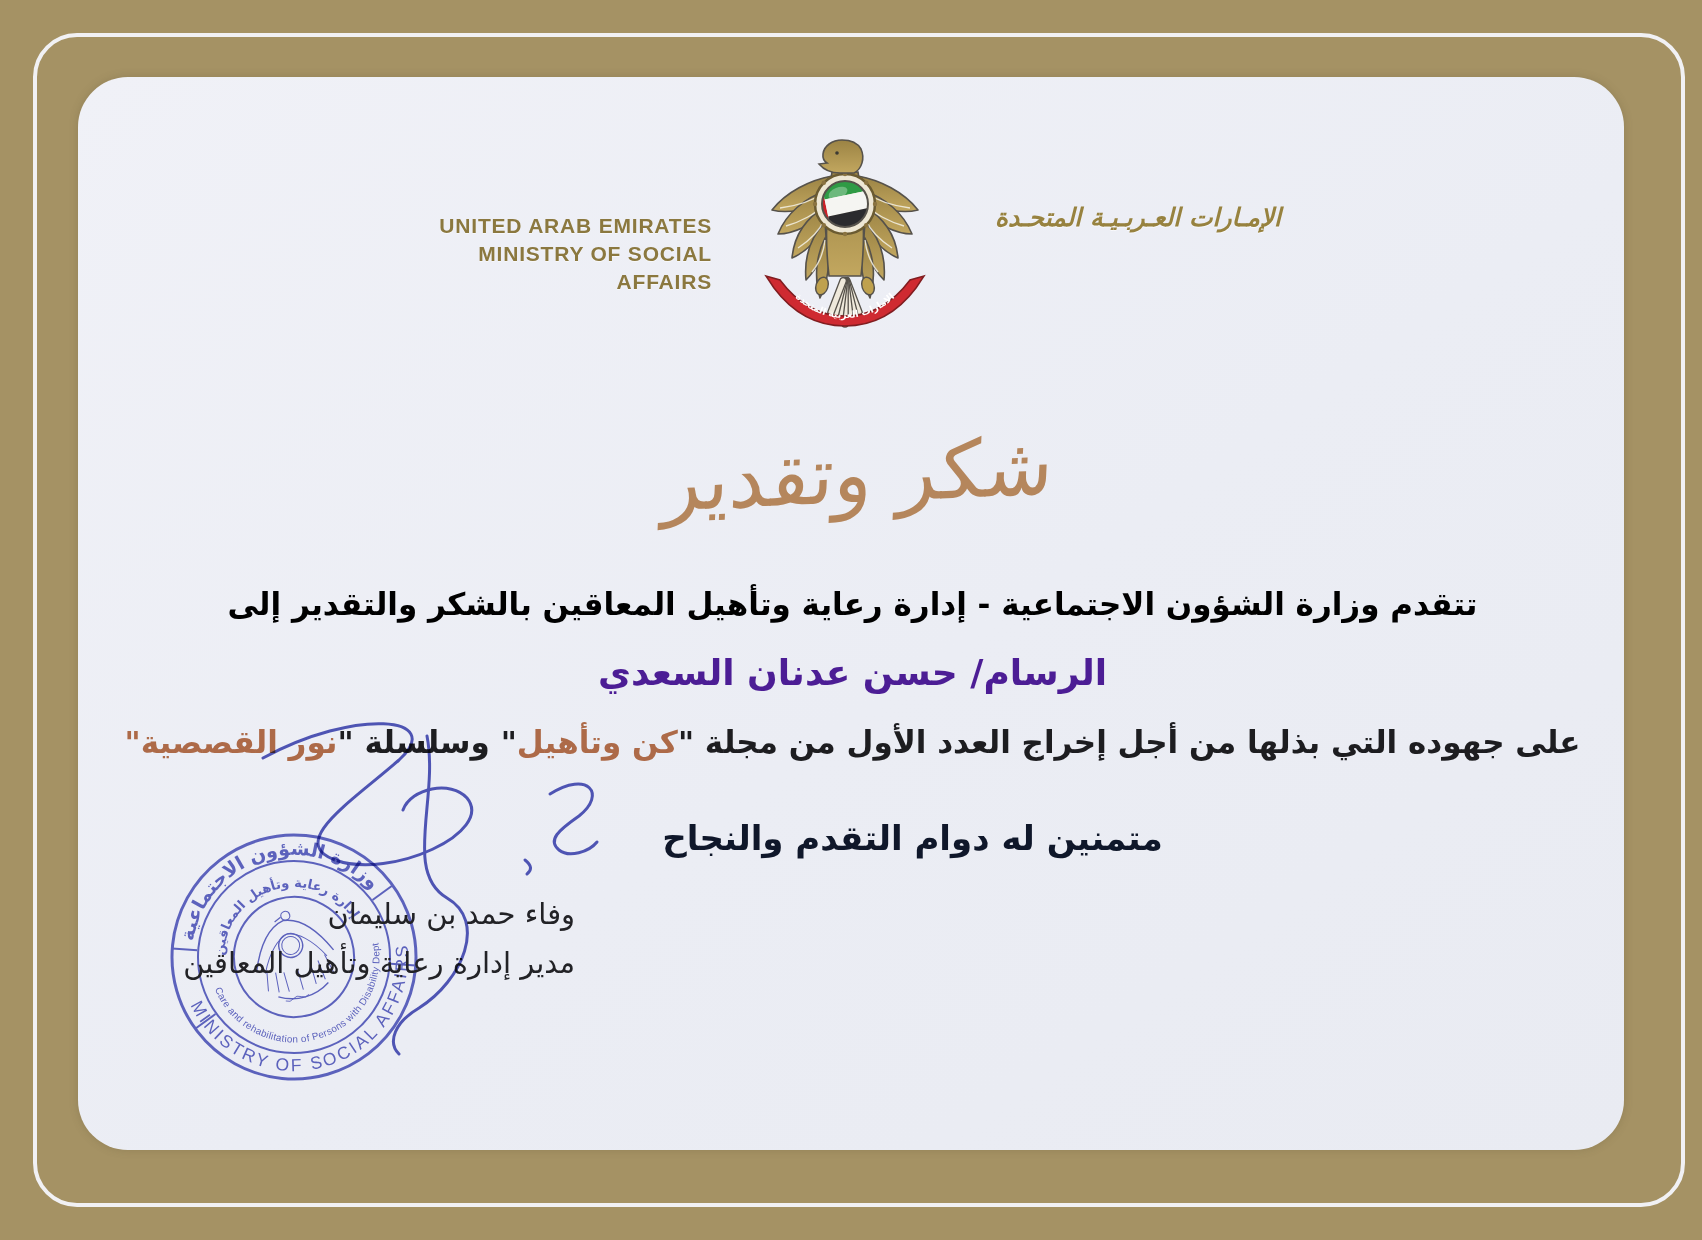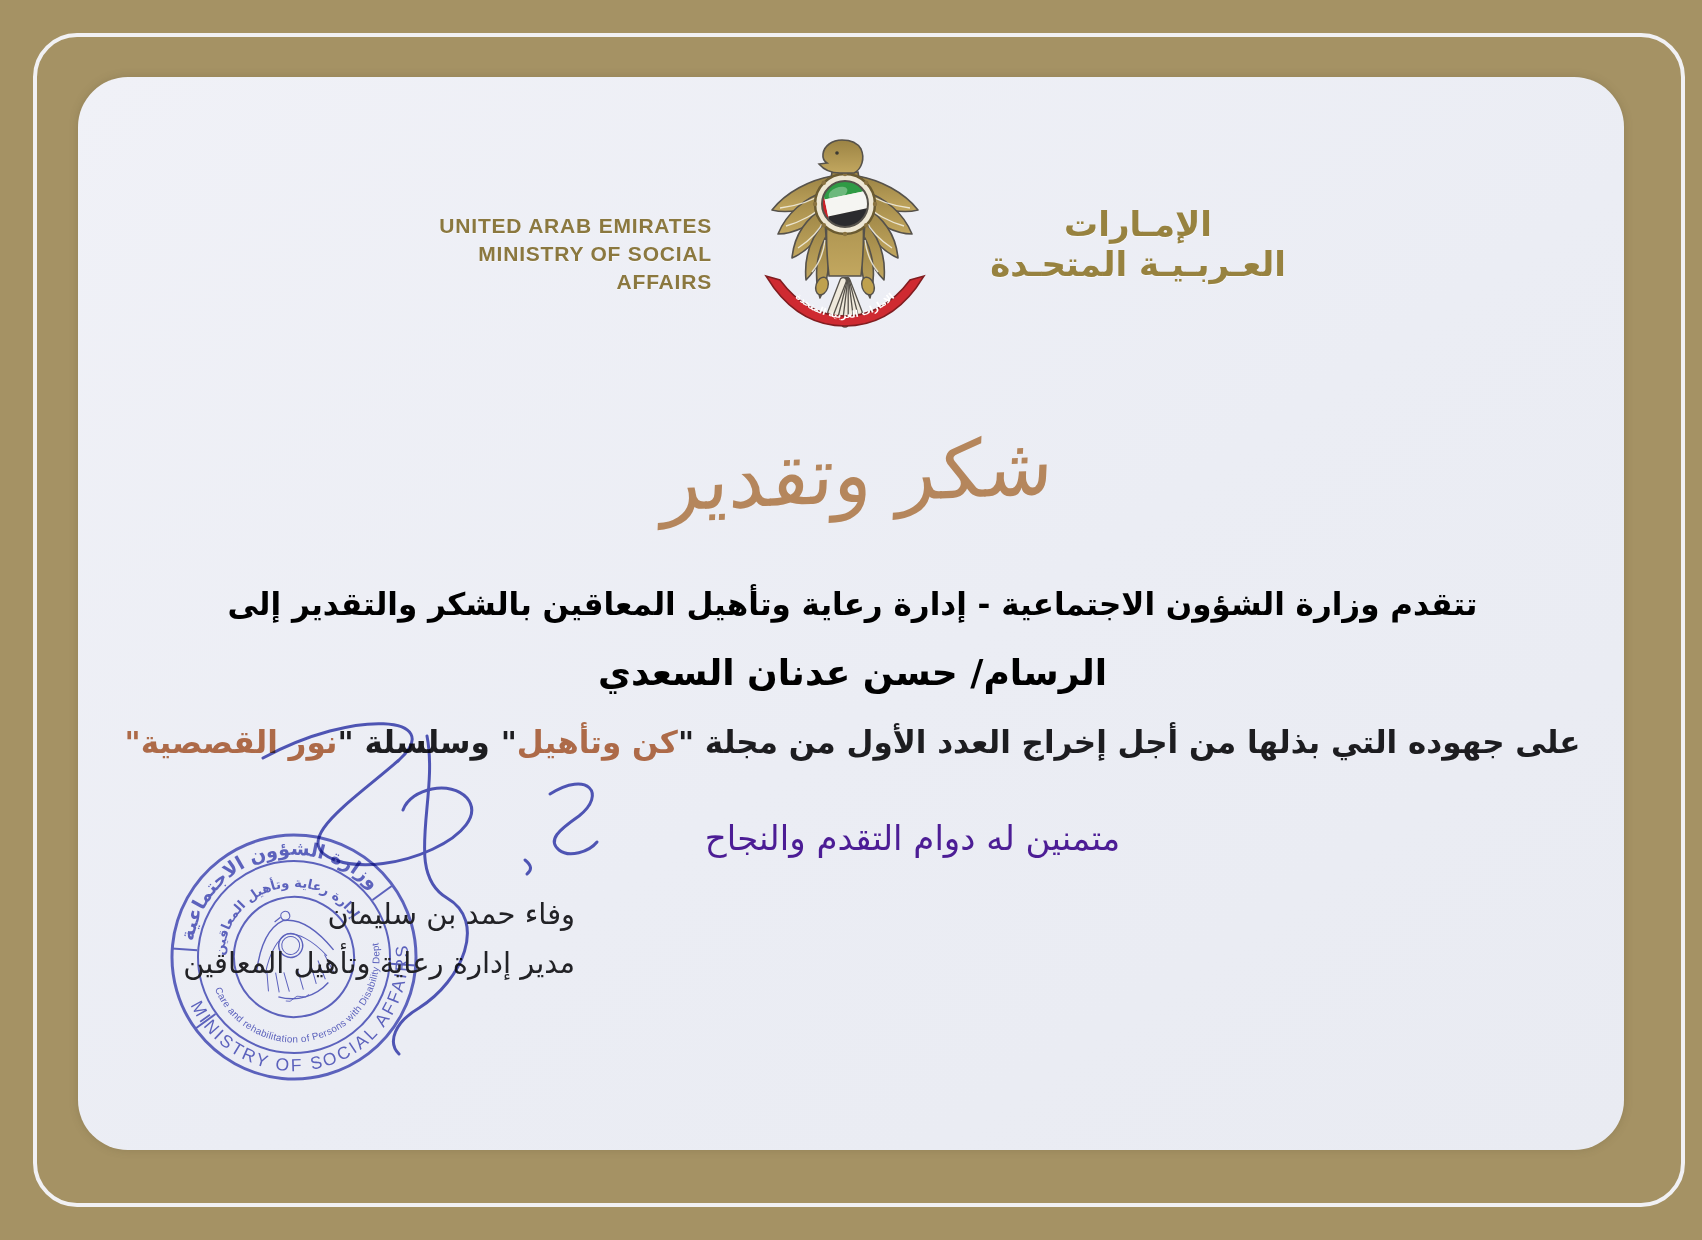--- a/index.html
+++ b/index.html
@@ -23,38 +23,39 @@
   .hdr-en{
     position:absolute;left:420px;top:212px;width:292px;
     text-align:right;color:#8b783f;
     font-family:"Liberation Sans",sans-serif;font-weight:bold;
     font-size:21px;line-height:28px;letter-spacing:.8px;
     text-shadow:0 1px 0 rgba(255,255,255,.55);
   }
   .hdr-ar{
     position:absolute;left:985px;top:204px;width:306px;
     direction:rtl;text-align:center;color:#97823f;
-    font-weight:bold;font-size:34px;line-height:40px;
+    font-weight:bold;font-size:25px;line-height:28px;
     text-shadow:0 1px 0 rgba(255,255,255,.6);
+    font-style:italic;
   }
   .emblem{position:absolute;left:762px;top:130px;width:166px;height:210px;}
   
   .title{
     position:absolute;left:428px;top:428px;width:860px;
     direction:rtl;text-align:center;
     font-size:80px;color:#b5865c;font-weight:500;
     transform:rotate(-2.5deg) skewX(-5deg);
     letter-spacing:2px;
   }
   .line1,.name,.line2,.wish{direction:rtl;text-align:center;position:absolute;}
   .line1{left:180px;top:586px;width:1345px;font-size:31px;font-weight:bold;color:#000000;}
-  .name {left:180px;top:652px;width:1345px;font-size:36px;font-weight:bold;color:#000000;}
+  .name {left:180px;top:652px;width:1345px;font-size:36px;font-weight:bold;color:#4c1d95;}
   .line2{left:115px;top:724px;width:1475px;font-size:31px;font-weight:bold;color:#1d1d20;}
   .line2 .q{color:#ad6a48;}
-  .wish {left:240px;top:818px;width:1345px;font-size:34px;font-weight:normal;color:#4c1d95;}
+  .wish {left:240px;top:818px;width:1345px;font-size:34px;font-weight:bold;color:#0f172a;}
   
   .stamp{position:absolute;left:164px;top:827px;width:260px;height:260px;z-index:2;
          mix-blend-mode:multiply;opacity:.92;}
   .signame{
     position:absolute;left:105px;top:890px;width:470px;z-index:3;
     direction:rtl;text-align:right;
     font-weight:normal;color:#222226;font-size:29px;line-height:49px;
   }
   .sig{position:absolute;left:195px;top:698px;width:470px;height:390px;z-index:4;
        mix-blend-mode:multiply;opacity:.95;}

